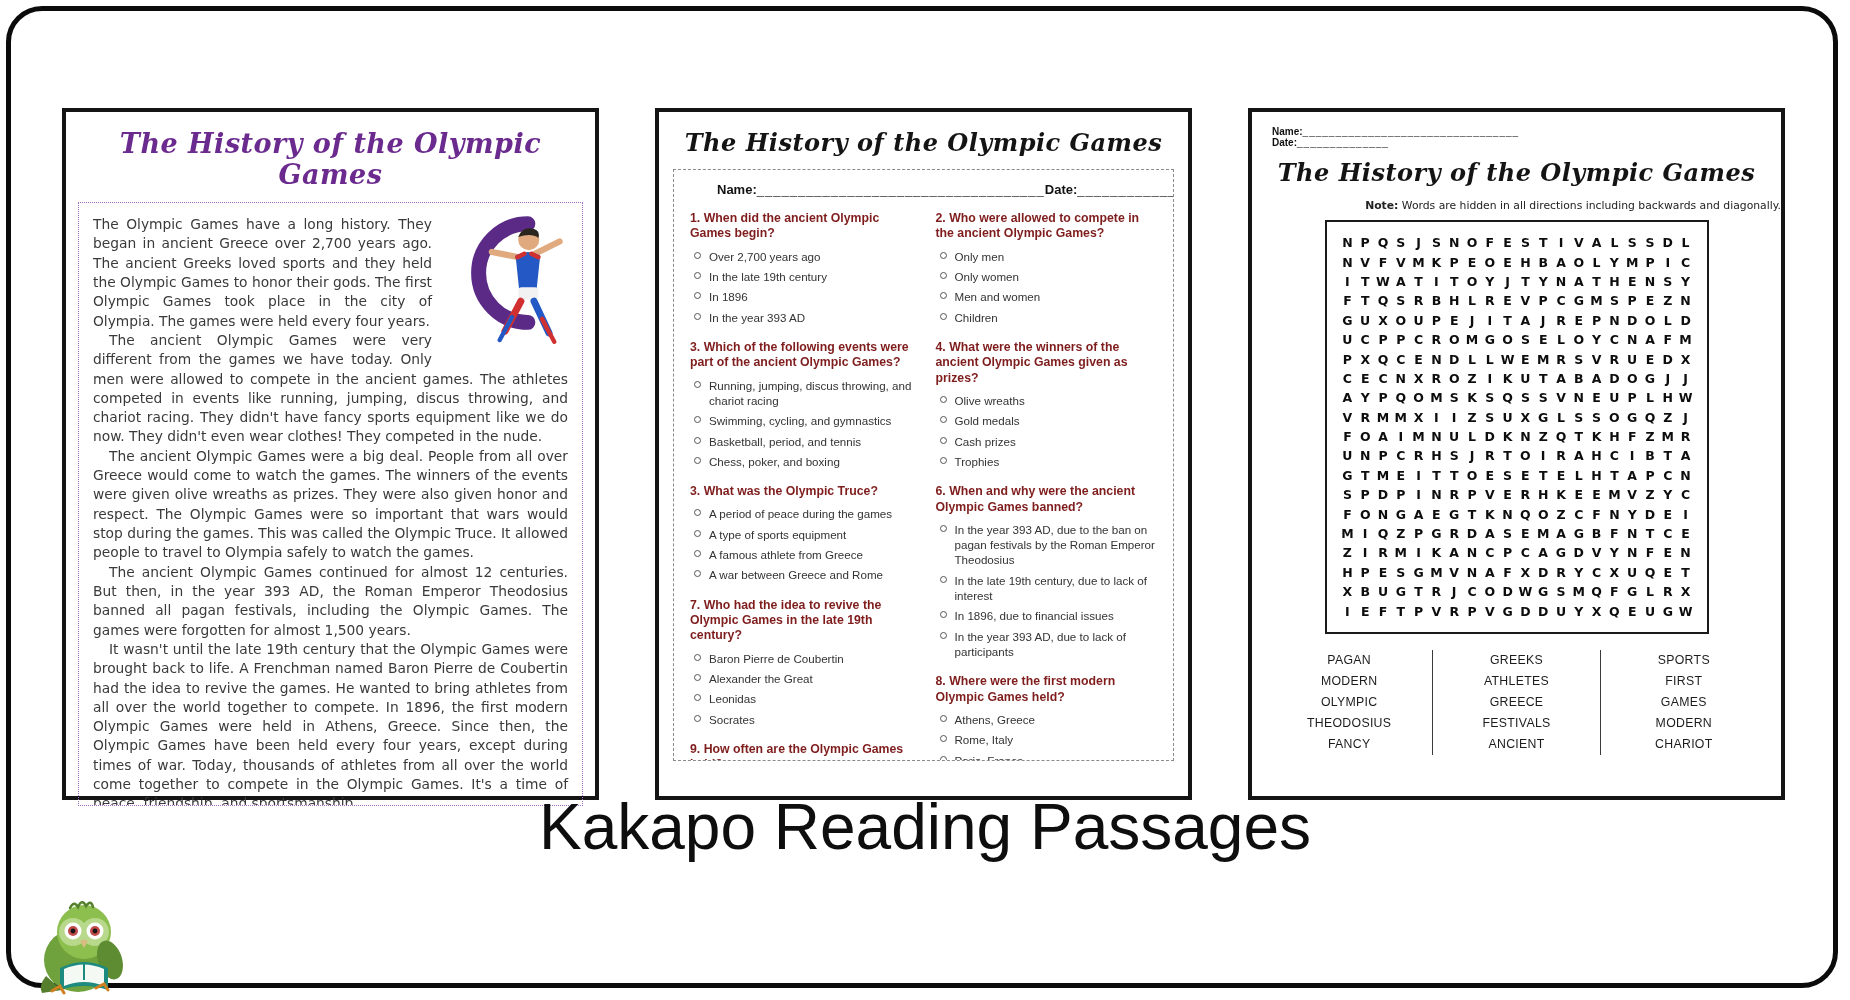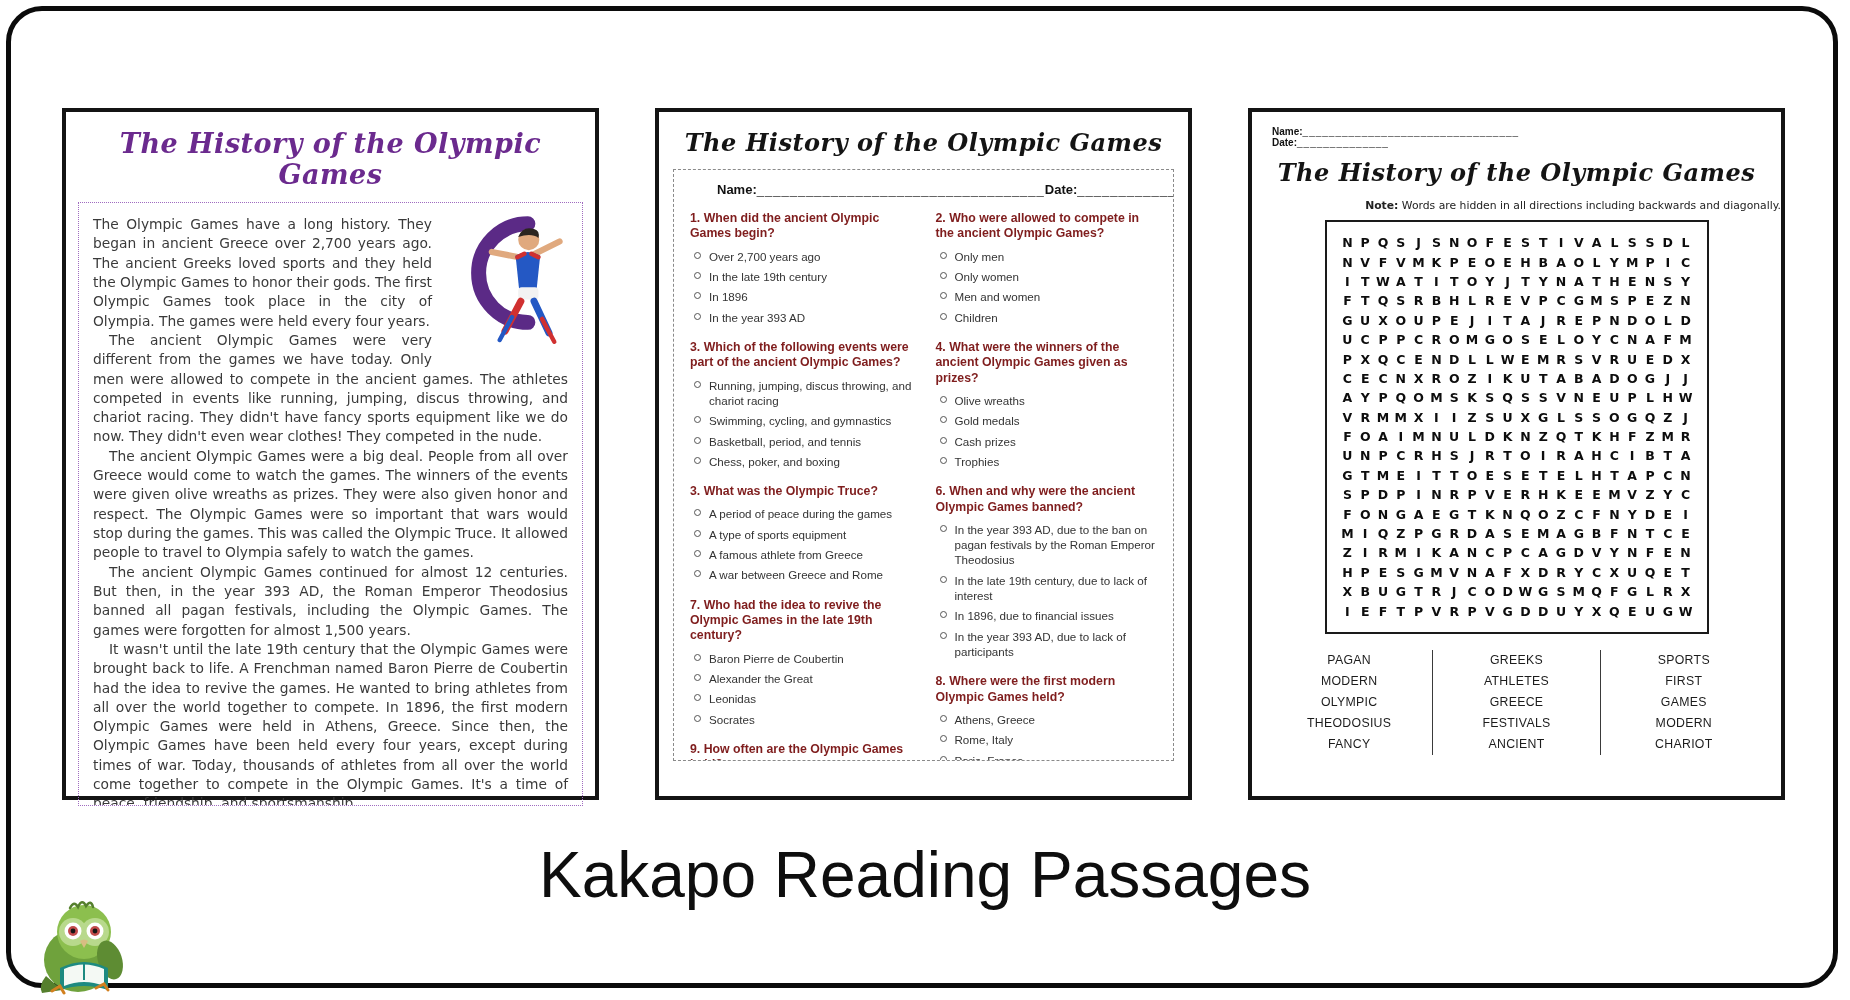--- a/index.html
+++ b/index.html
@@ -71,21 +71,21 @@
     font-family:"DejaVu Sans",sans-serif;font-weight:bold;font-size:12.5px;color:#0d0d0d;
   }
   .ws-cell{display:flex;align-items:center;justify-content:center;}
   .ws-words{display:flex;margin:16px 14px 0 14px;}
   .ws-wcol{flex:1;text-align:center;font-size:12.3px;color:#1c1c1c;}
   .ws-wcol + .ws-wcol{border-left:1px solid #3a3a3a;}
   .ws-word{line-height:21px;letter-spacing:.3px;}
 
   
   .brand{
-    position:absolute;left:0;top:838px;width:100%;text-align:center;
+    position:absolute;left:0;top:790px;width:100%;text-align:center;
     font-size:64px;color:#0e0e0e;font-family:"Liberation Sans",sans-serif;
   }
   .mascot{position:absolute;left:32px;top:898px;width:122px;height:97px;}
 </style>
 </head>
 <body>
 
 <div class="outer-frame"></div>
 
 <section class="sheet" id="sheet-passage">

